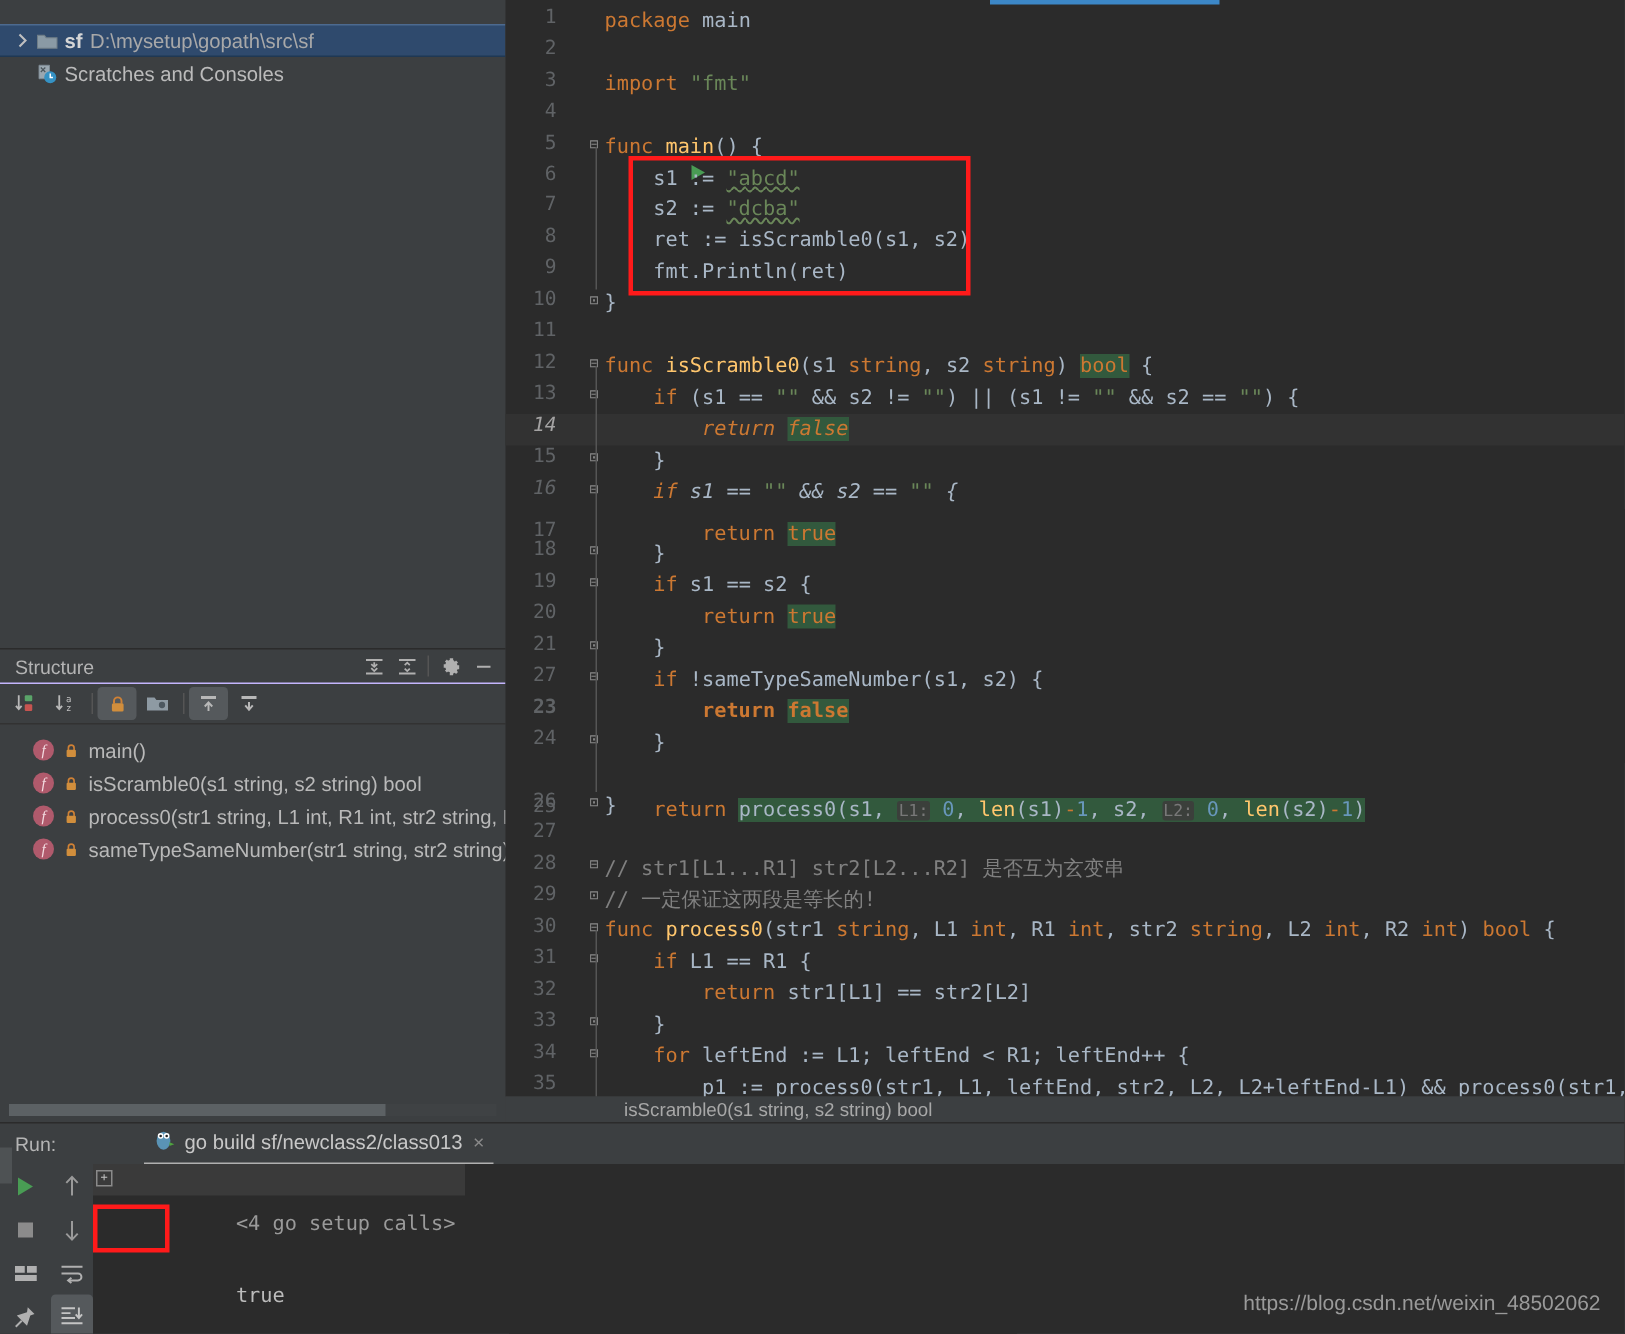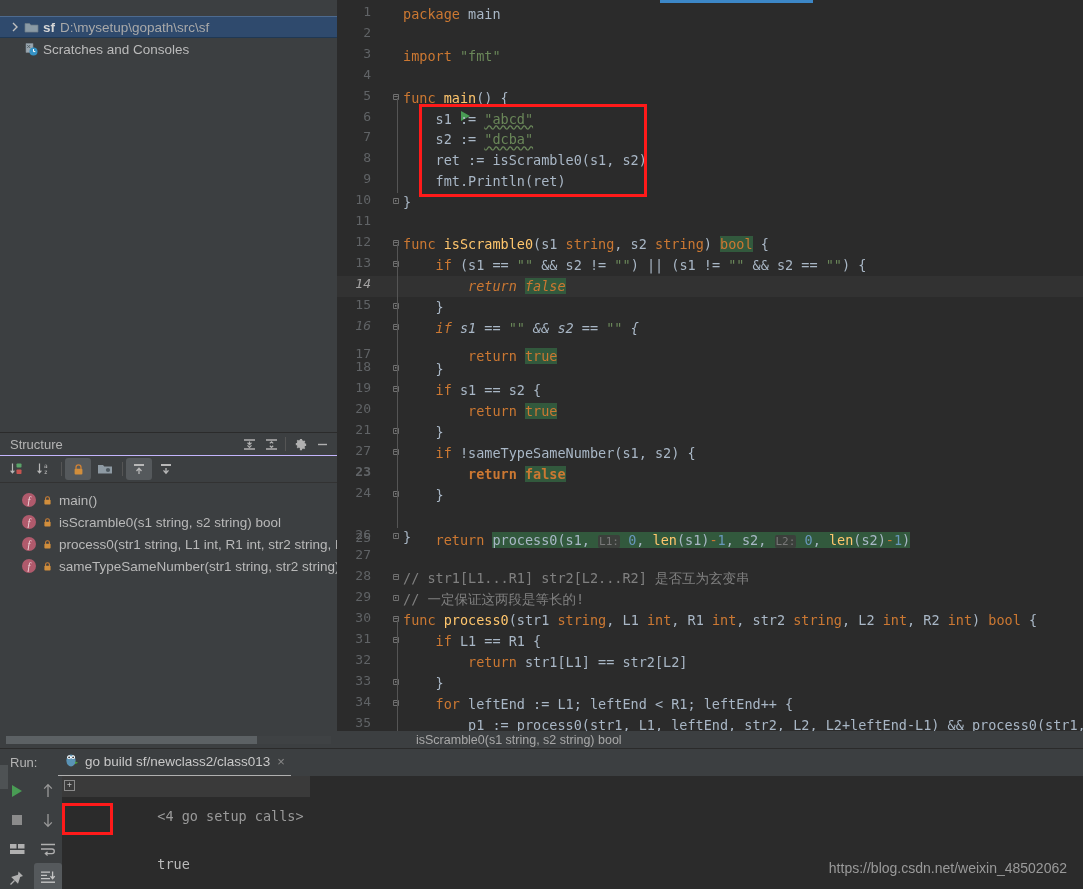--- a/index.html
+++ b/index.html
@@ -71,21 +71,21 @@
 
   
   .redbox{position:absolute;border:3px solid #ff1a1a;box-sizing:border-box;pointer-events:none;}
 
   
   .breadcrumb{position:absolute;left:337px;top:731px;width:746px;height:17px;background:#3c3f41;
               display:flex;align-items:center;padding-left:79px;font-size:12.5px;color:#a8a8a8;}
 
   
   .runpanel{position:absolute;left:0;top:748px;width:1083px;height:141px;background:#3c3f41;border-top:1px solid #2b2b2b;}
-  .run-head{height:27px;display:flex;align-items:center;border-bottom:1px solid #2b2b2b;}
+  .run-head{height:27px;display:flex;align-items:center;border-bottom:1px solid #2b2b2b;gap:38px;}
   .run-label{width:54px;padding-left:10px;color:#b4b4b4;font-size:13px;box-sizing:border-box;}
   .run-tab{display:flex;align-items:center;height:26px;padding:0 6px 0 6px;border-bottom:2px solid #b0b0b0;margin-left:4px;}
   .run-tab .tname{font-size:13.5px;color:#c8c8c8;margin:0 7px 0 6px;}
   .run-close{color:#8a8a8a;font-size:13px;}
   .run-body{position:absolute;left:0;top:27px;width:1083px;height:114px;}
   .run-gut{position:absolute;left:0;top:0;width:34px;height:114px;background:#3c3f41;}
   .run-gut2{position:absolute;left:34px;top:0;width:28px;height:114px;background:#3c3f41;}
   .gbtn{width:34px;height:29px;display:flex;align-items:center;justify-content:center;}
   .gbtn2{width:28px;height:29px;display:flex;align-items:center;justify-content:center;}
   .gbtn2.on{background:#55595c;border-radius:3px;}

